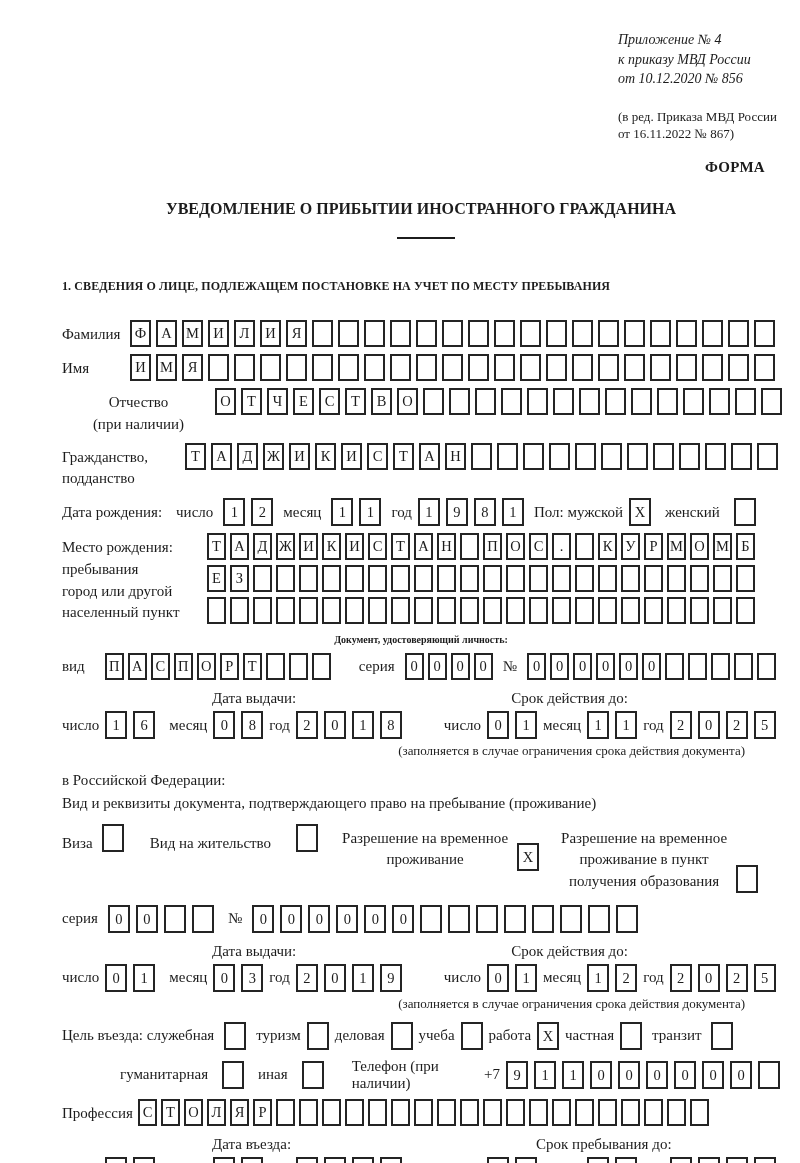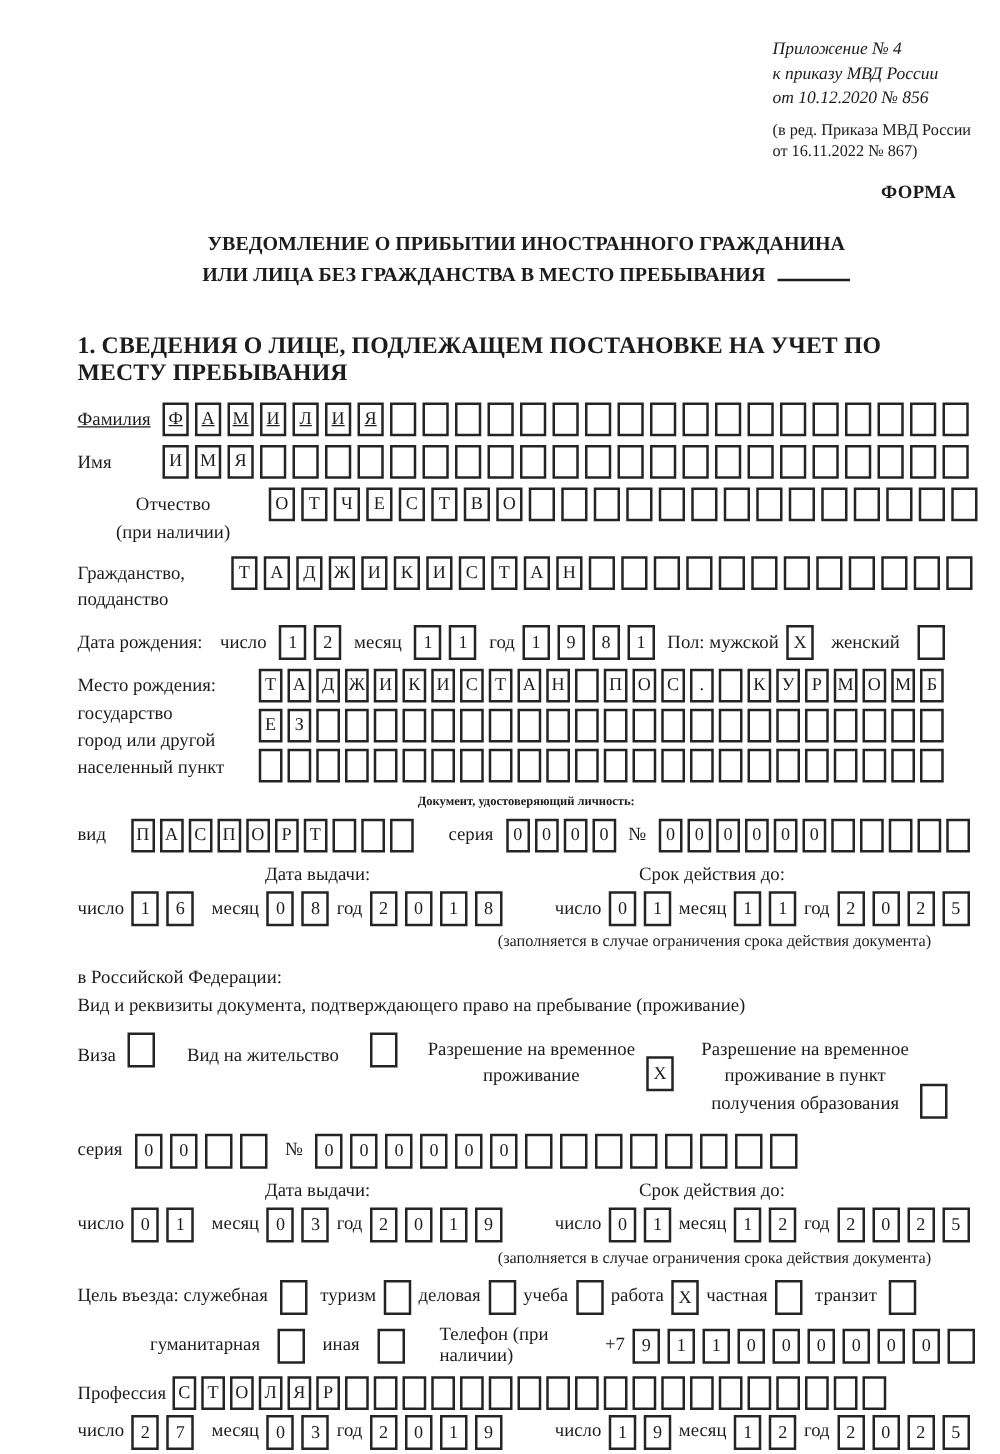--- a/index.html
+++ b/index.html
@@ -1,27 +1,27 @@
 <!DOCTYPE html>
 <html><head>
 <meta charset="utf-8">
 <style>
   html,body { margin:0; padding:0; background:#ffffff; }
   body { width:800px; height:1163px; font-family:"Liberation Serif", serif; color:#1c1c1c; overflow:hidden; }
   .page { box-sizing:border-box; width:800px; height:1163px; padding:30px 20px 0 62px; position:relative; }
 
   
   .hdr { margin-left:556px; font-size:14px; line-height:1.4;font-style:italic; }
-  .hdr-note { margin-left:556px; font-size:13px; line-height:1.35; margin-top:6px; }
+  .hdr-note { margin-left:556px; font-size:13px; line-height:1.35; margin-top:19px; }
   .form-label { text-align:right; padding-right:15px; font-weight:bold; font-size:15px; margin-top:16px; letter-spacing:.3px; }
 
   
   .title { text-align:center; font-weight:bold; font-size:16px; line-height:1.6; margin-top:20px; }
   .blank-line { display:inline-block; width:58px; border-bottom:2px solid #1c1c1c; margin-left:10px; vertical-align:baseline; }
-  .sec-head { font-weight:bold; font-size:19px; margin-top:32px; letter-spacing:.1px; }
+  .sec-head { font-weight:bold; font-size:12px; margin-top:32px; letter-spacing:.1px; }
 
   
   .cells { display:inline-flex; gap:5px; vertical-align:middle; flex:0 0 auto; }
   .cell { box-sizing:border-box; flex:0 0 auto; width:21px; height:27px; border:2px solid #242424;
           display:inline-flex; align-items:center; justify-content:center;
           font-size:14.5px; line-height:1; background:#fff; }
   .sm { gap:4px; }
   .sm .cell { width:19px; }
   .dt { gap:6px; }
   .dt .cell { width:22px; height:28px; }
@@ -63,26 +63,26 @@
     <div>от 10.12.2020 № 856</div>
   </div>
   <div class="hdr-note">
     <div>(в ред. Приказа МВД России</div>
     <div>от 16.11.2022 № 867)</div>
   </div>
   <div class="form-label">ФОРМА</div>
 
   <div class="title">
     <div>УВЕДОМЛЕНИЕ О ПРИБЫТИИ ИНОСТРАННОГО ГРАЖДАНИНА</div>
-    <div><span>ИЛИ ЛИЦА БЕЗ ГРАЖДАНСТВА В МЕСТО ПРЕБЫВАНИЯ</span><span class="blank-line"></span></div>
+    <div><span class="blank-line"></span></div>
   </div>
 
   <div class="sec-head">1. СВЕДЕНИЯ О ЛИЦЕ, ПОДЛЕЖАЩЕМ ПОСТАНОВКЕ НА УЧЕТ ПО МЕСТУ ПРЕБЫВАНИЯ</div>
 
-  <div class="frow" style="margin-top:12px;text-decoration:underline;">
+  <div class="frow" style="margin-top:26px;">
     <div class="lbl w68">Фамилия</div>
     <span class="cells">
         <span class="cell">Ф</span>
         <span class="cell">А</span>
         <span class="cell">М</span>
         <span class="cell">И</span>
         <span class="cell">Л</span>
         <span class="cell">И</span>
         <span class="cell">Я</span>
         <span class="cell"></span>
@@ -225,21 +225,21 @@
       </span>
     <span class="gap14">женский</span>
     <span class="cells dt gap14">
         <span class="cell"></span>
       </span>
   </div>
 
   <div class="frow">
     <div class="lbl w145">
       <div>Место рождения:</div>
-      <div>государство</div>
+      <div>пребывания</div>
       <div>город или другой</div>
       <div>населенный пункт</div>
     </div>
     <div class="stack">
       <span class="cells sm">
           <span class="cell">Т</span>
           <span class="cell">А</span>
           <span class="cell">Д</span>
           <span class="cell">Ж</span>
           <span class="cell">И</span>
@@ -594,20 +594,24 @@
         <span class="cell"></span>
         <span class="cell"></span>
         <span class="cell"></span>
         <span class="cell"></span>
         <span class="cell"></span>
         <span class="cell"></span>
         <span class="cell"></span>
       </span>
   </div>
 
+  <div class="dhead">
+    <span style="margin-left:150px">Дата въезда:</span>
+    <span style="margin-left:245px">Срок пребывания до:</span>
+  </div>
   <div class="dg-row">
     <div class="dg">
       <span>число</span>
       <span class="cells dt">
           <span class="cell">2</span>
           <span class="cell">7</span>
         </span>
       <span style="margin-left:8px">месяц</span>
       <span class="cells dt">
           <span class="cell">0</span>

